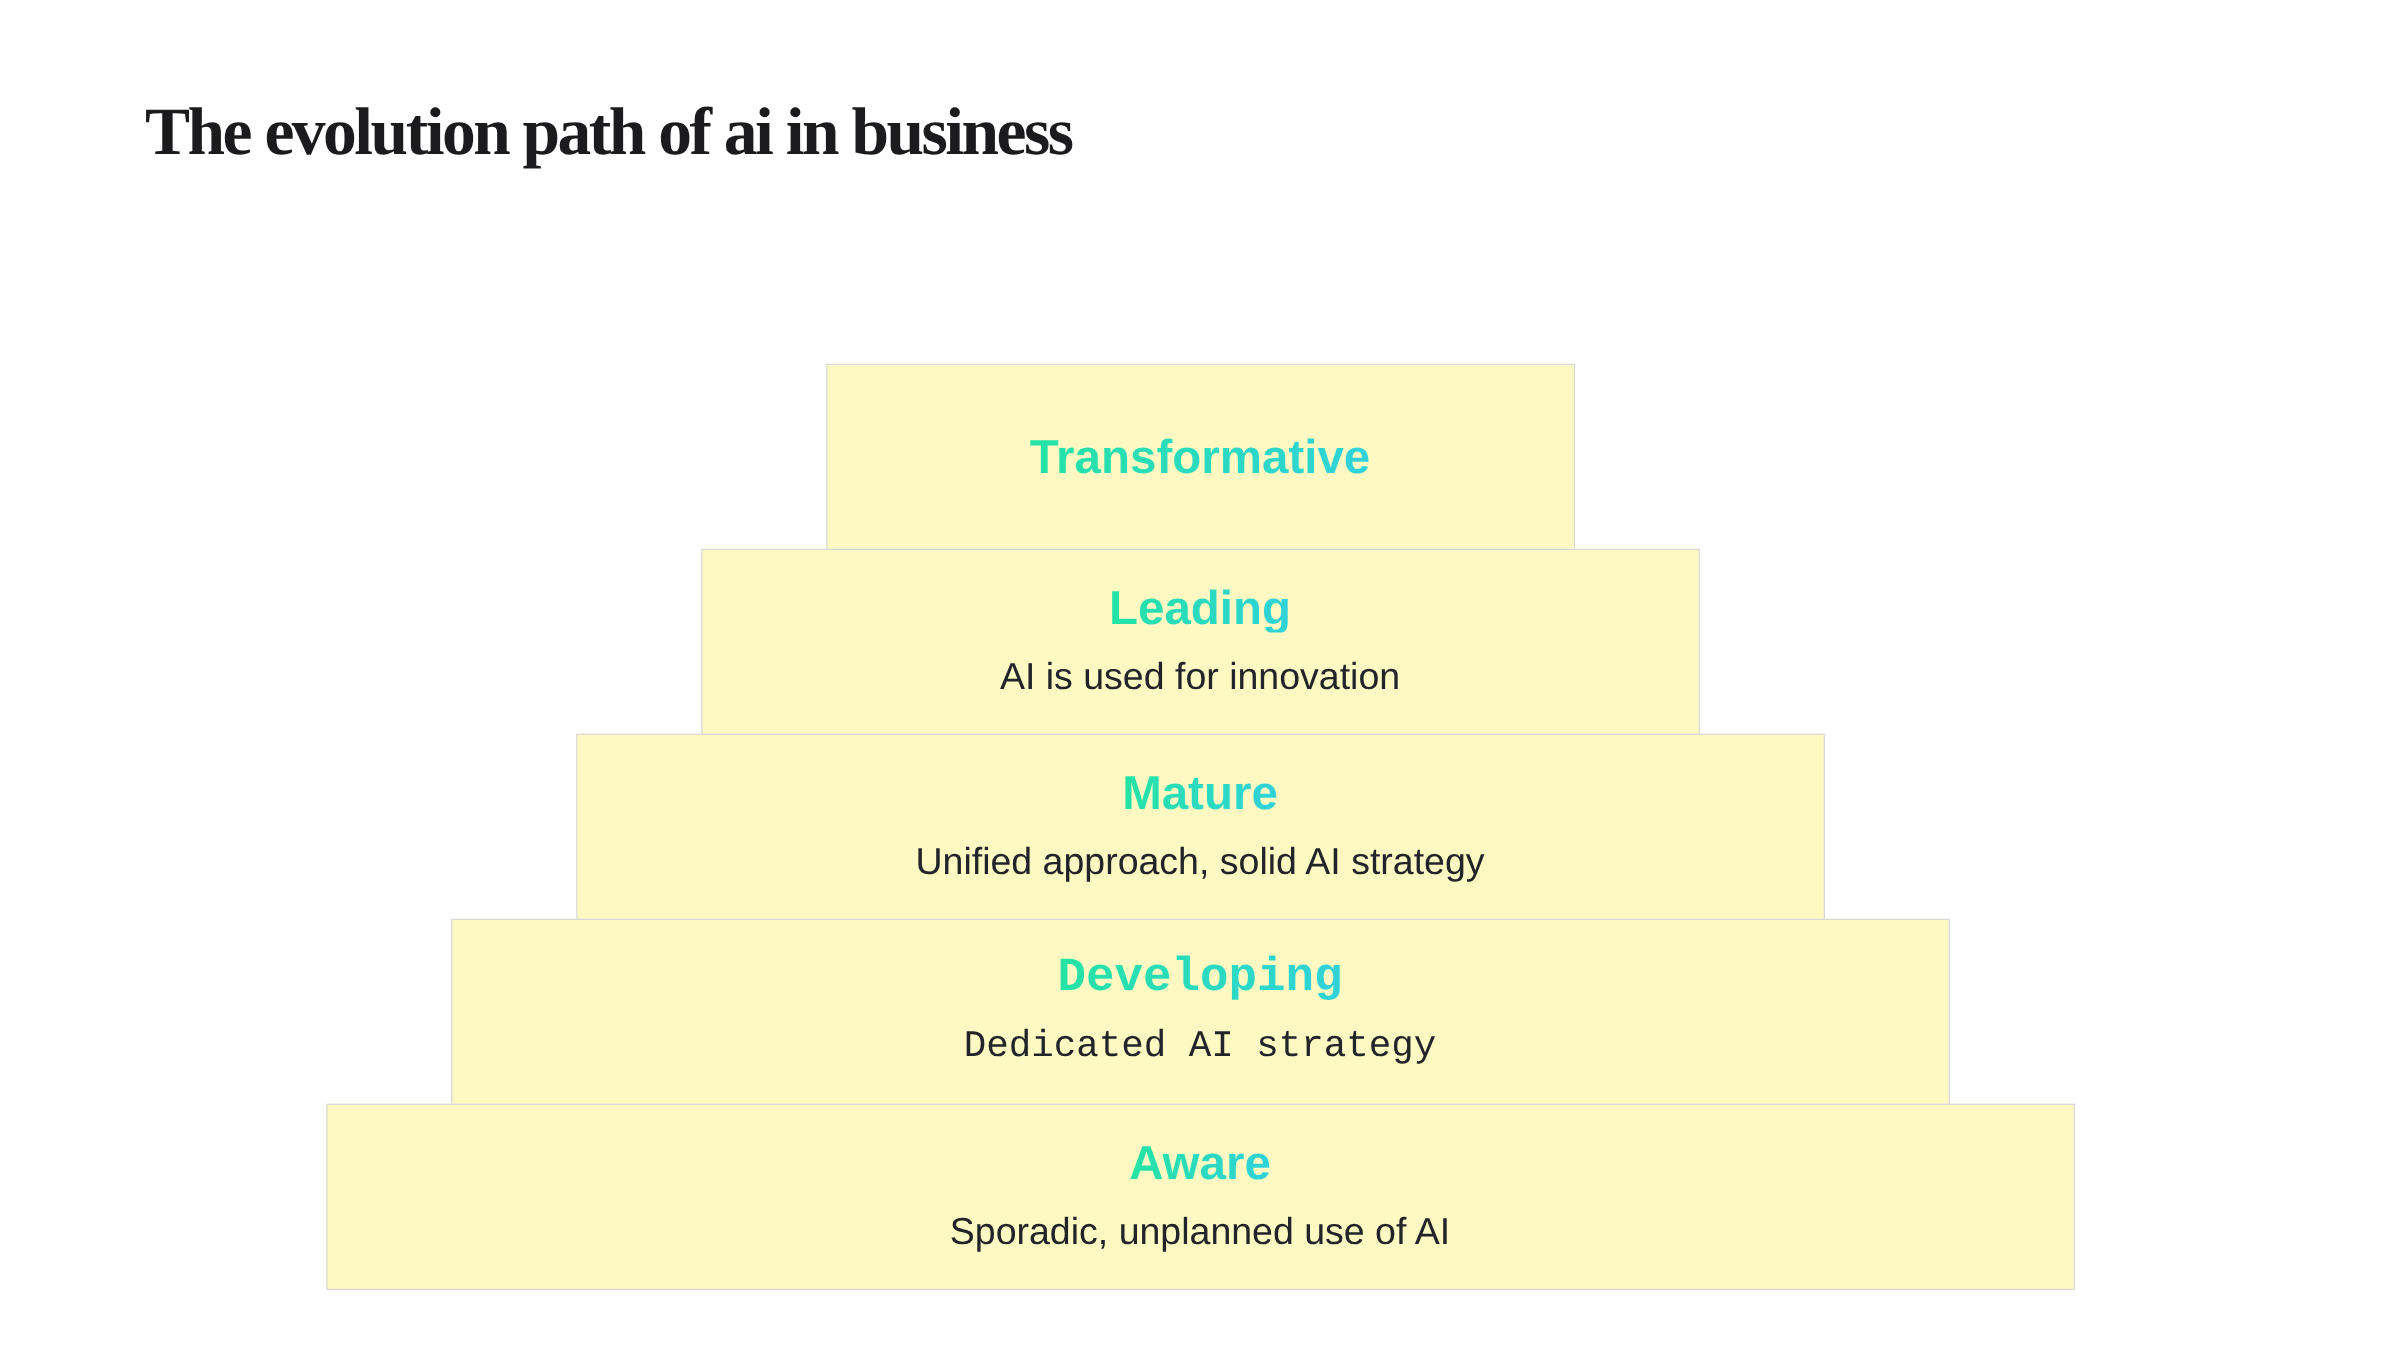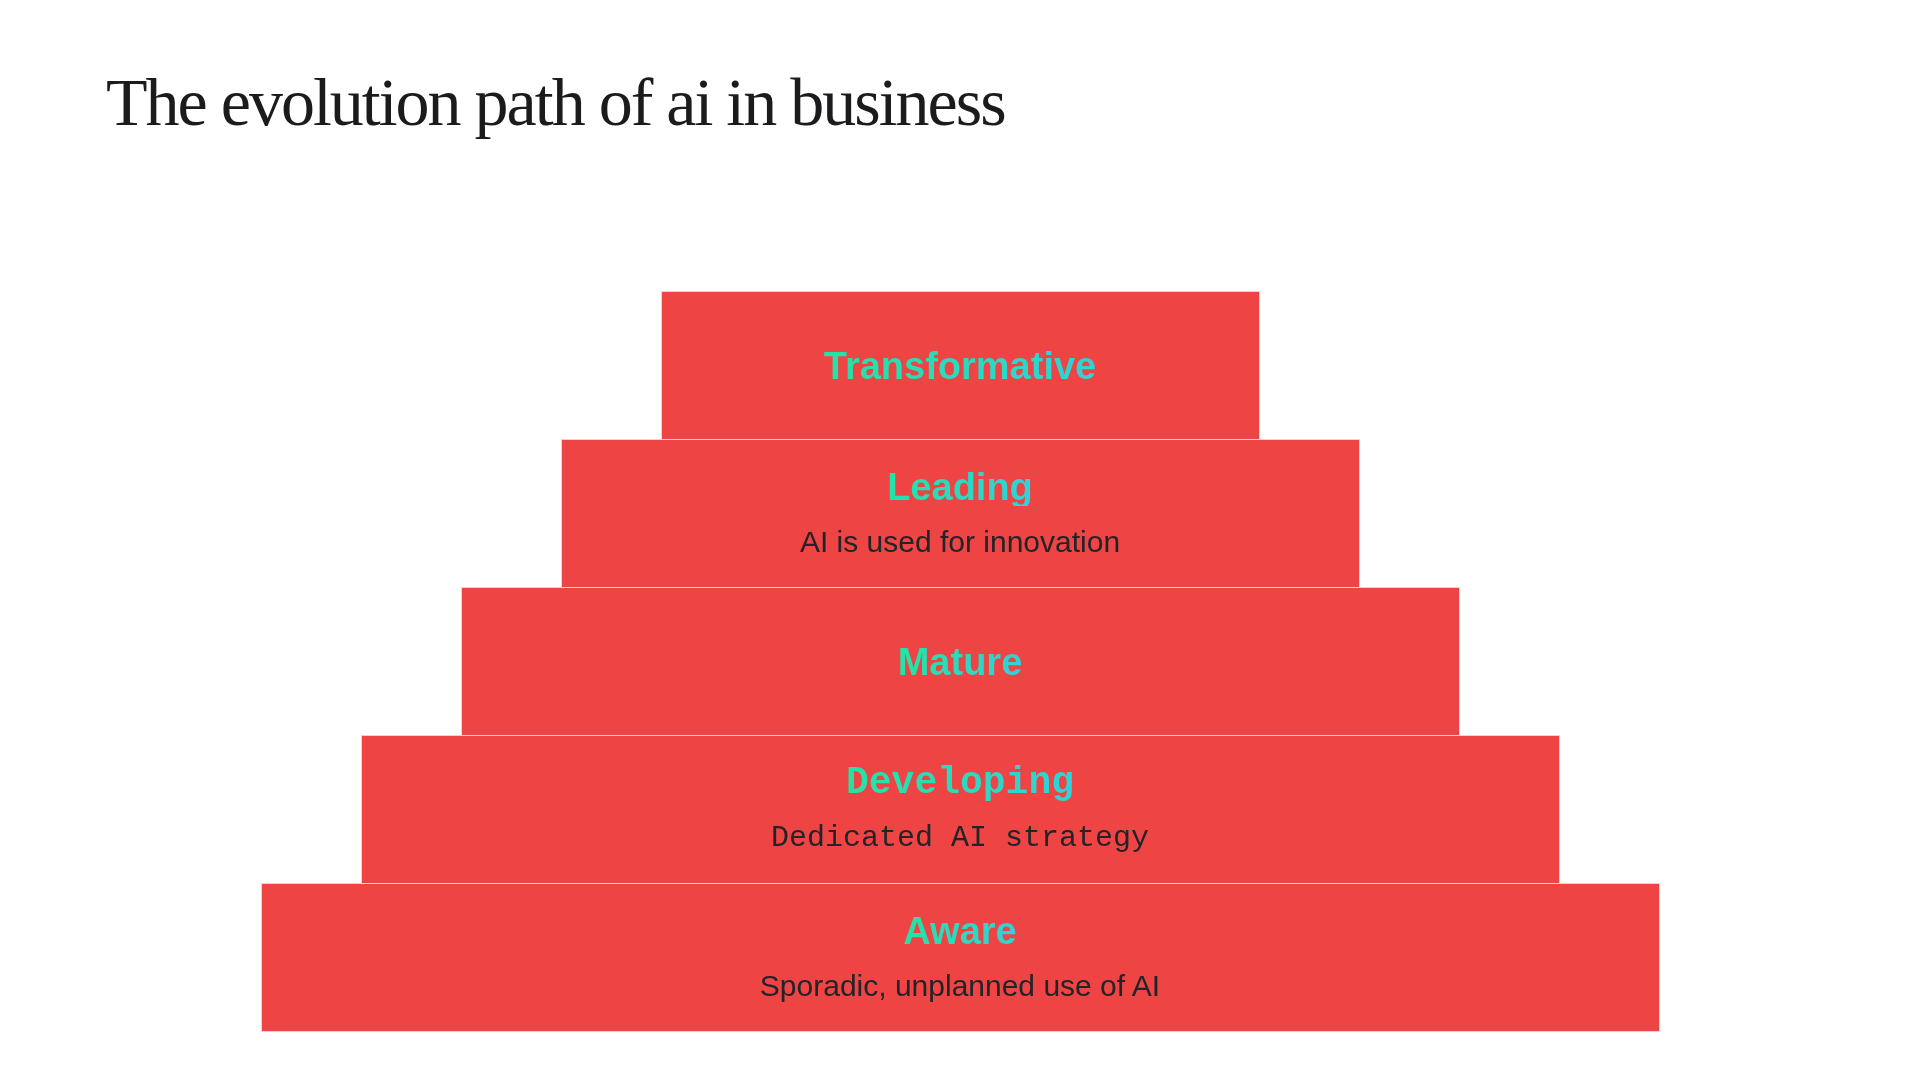--- a/index.html
+++ b/index.html
@@ -13,42 +13,42 @@
     position: relative;
     overflow: hidden;
     font-family: "Liberation Sans", sans-serif;
   }
 
   
   .slide-title {
     position: absolute;
     left: 100px;
     top: 62px;
-    margin: 6px;
+    margin: 16px;
     font-family: "Liberation Serif", serif;
-    font-weight: 400;
-    font-size: 68px;
+    font-weight: 700;
+    font-size: 54px;
     line-height: 1;
     letter-spacing: -2px;
     color: var(--title-color, #1b1b1d);
     white-space: nowrap;
   }
 
   
   .pyramid {
     position: absolute;
     top: 291px;
     left: 0;
     width: 100%;
   }
   .level {
     box-sizing: border-box;
     height: 149px;
     margin: -1px auto 0;
-    background: #ef4444;
+    background: #fef9c3;
     border: 1px solid var(--border-color, #d9d9d9);
     display: flex;
     flex-direction: column;
     align-items: center;
     justify-content: center;
     gap: 18px;
     text-align: center;
   }
   .level:first-child { margin-top: 0; }
 
@@ -88,20 +88,21 @@
     <div class="level-title">Transformative</div>
   </section>
 
   <section class="level lvl-1">
     <div class="level-title">Leading</div>
     <div class="level-desc">AI is used for innovation</div>
   </section>
 
   <section class="level lvl-2">
     <div class="level-title">Mature</div>
+    <div class="level-desc">Unified approach, solid AI strategy</div>
   </section>
 
   <section class="level lvl-3">
     <div class="level-title">Developing</div>
     <div class="level-desc">Dedicated AI strategy</div>
   </section>
 
   <section class="level lvl-4">
     <div class="level-title">Aware</div>
     <div class="level-desc">Sporadic, unplanned use of AI</div>

